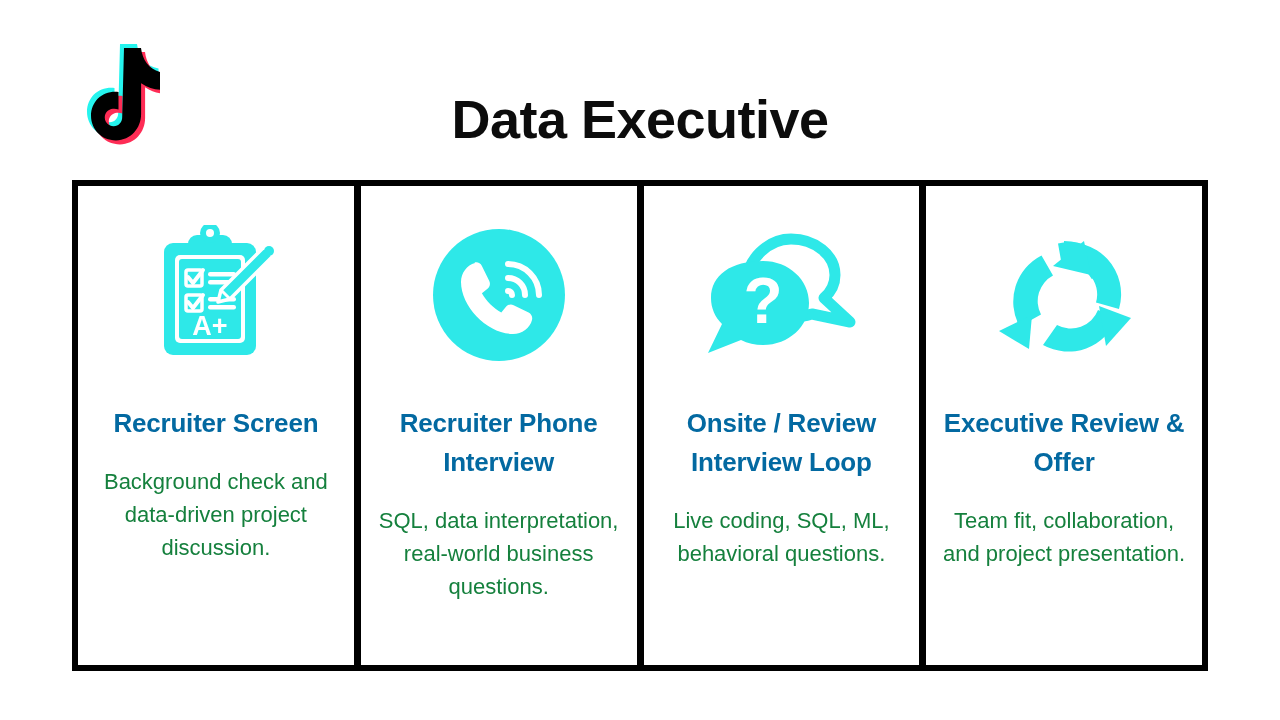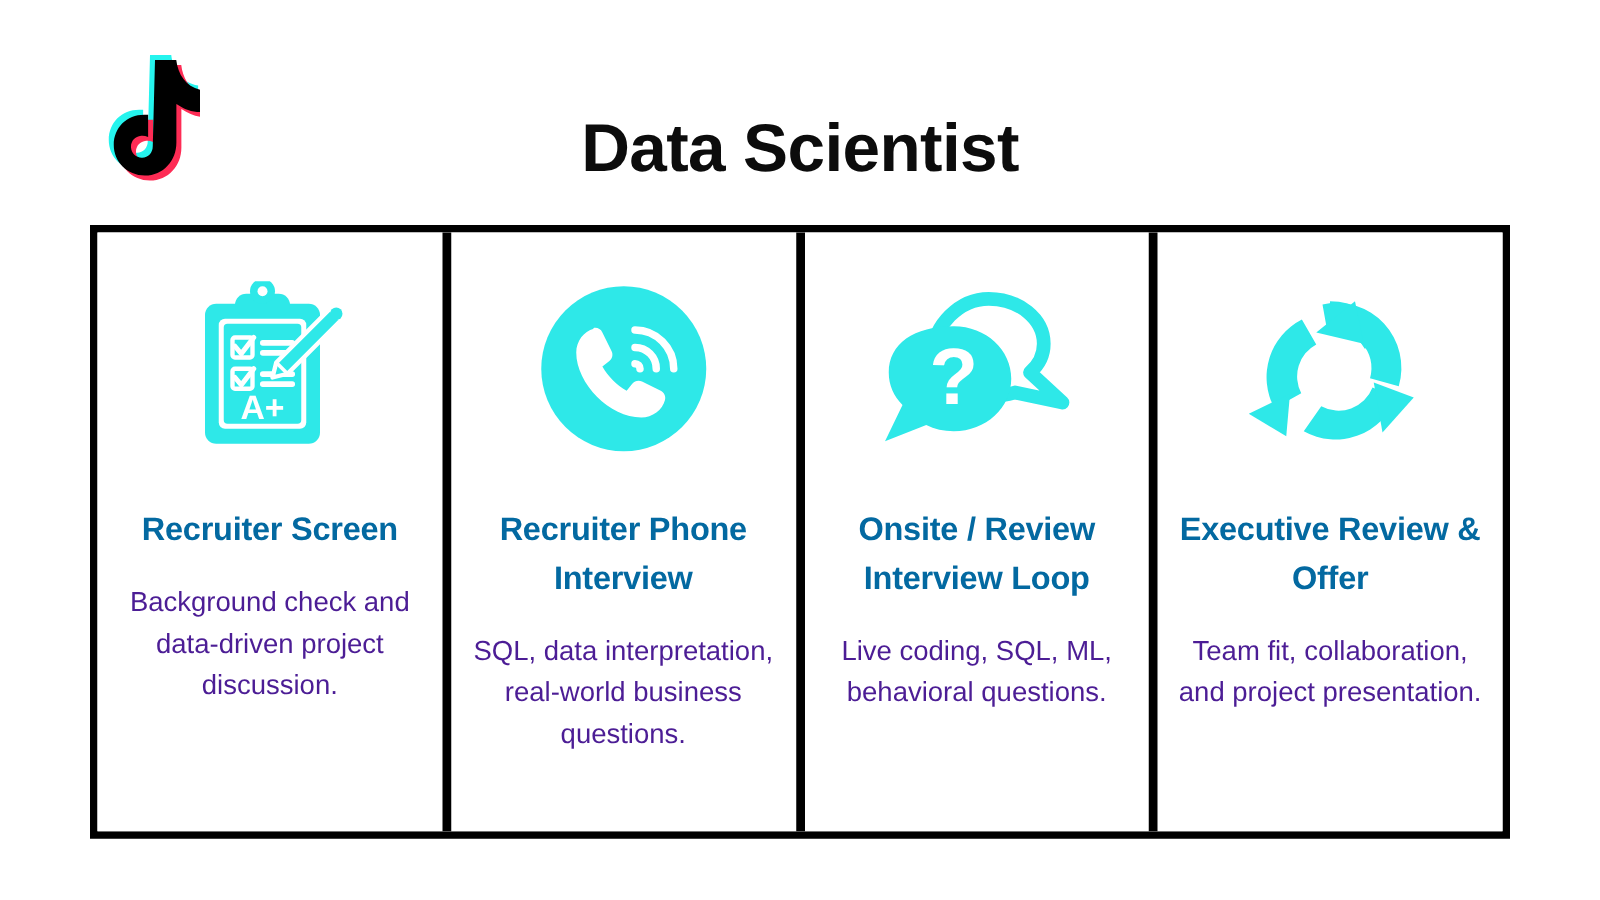--- a/index.html
+++ b/index.html
@@ -88,21 +88,21 @@
     letter-spacing: -0.2px;
     max-width: 250px;
   }
 
   .stage-desc {
     margin-top: 22px;
     font-size: 22px;
     font-weight: 400;
     line-height: 1.5;
     text-align: center;
-    color: #4c1d95;
+    color: #15803d;
     max-width: 235px;
   }
 
   .col-2 .stage-title, .col-2 .stage-desc { max-width: 252px; }
   .col-3 .stage-title, .col-3 .stage-desc { max-width: 248px; }
   .col-4 .stage-title, .col-4 .stage-desc { max-width: 250px; }
 </style>
 </head>
 <body>
 
@@ -125,21 +125,21 @@
 
     <g fill="#000000">
       <path d="M56 6 h17 c1.5 12.5 8.6 22.3 21.5 24.4 v17.2 c-7.6 0.5 -14.3 -1.6 -21.4 -6.4 v30.9
                c0 14.2 -10.3 26.3 -25.2 26.3 c-14.3 0 -24.9 -11 -24.9 -24.6 c0 -14.8 12 -25.6 27.5 -23.9
                v17.6 c-2 -0.7 -3.8 -1 -5.6 -0.8 c-5 0.5 -8.4 4.4 -8.1 9.4 c0.3 4.7 4.1 8.2 8.9 8.1
                c4.9 -0.1 8.5 -3.9 8.5 -9.2 z"></path>
     </g>
   </svg>
 </div>
 
-<div id="page-title">Data Scientist</div>
+<div id="page-title">Data Executive</div>
 
 <div id="stage-grid">
 
   <div class="stage-col col-1">
     <div class="stage-icon">
       <svg width="128" height="140" viewBox="0 0 128 140" xmlns="http://www.w3.org/2000/svg">
 
         <rect x="12" y="18" width="92" height="112" rx="9" fill="#2EE8E8"></rect>
 
         <rect x="23" y="30" width="70" height="88" rx="5" fill="#ffffff"></rect>

